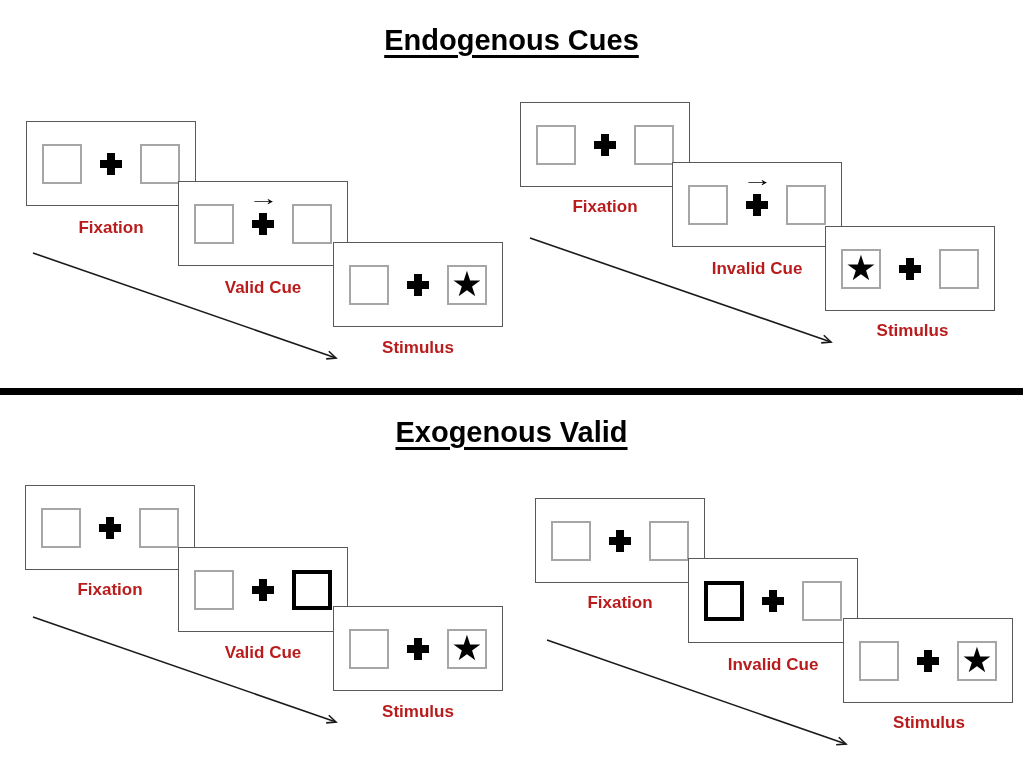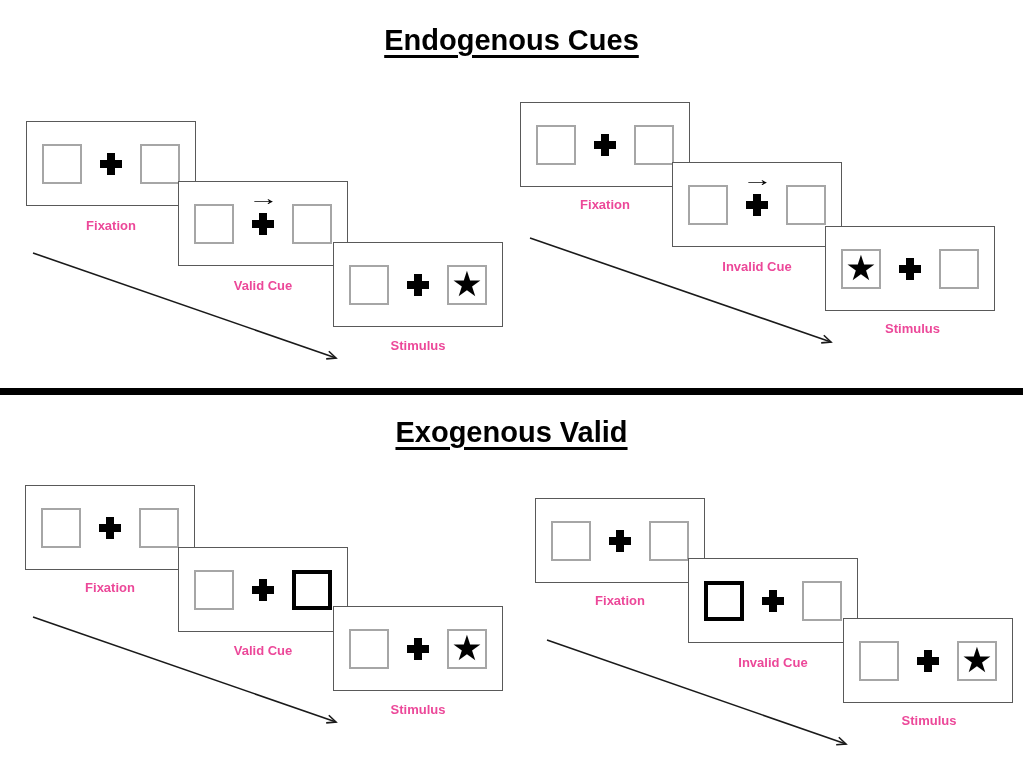--- a/index.html
+++ b/index.html
@@ -35,22 +35,22 @@
   .plus{position:relative;width:22px;height:22px;flex:0 0 auto;}
   .plus .bar{position:absolute;background:#000;}
   .plus .bar.v{left:7px;top:0;width:8px;height:22px;}
   .plus .bar.h{left:0;top:7px;width:22px;height:8px;}
   .cue-arrow{
     position:absolute;left:-4px;top:-25px;font-size:20px;font-weight:bold;
     transform:scaleX(1.55);transform-origin:left center;color:#000;line-height:1;
     white-space:nowrap;
   }
   .plabel{
-    position:absolute;text-align:center;font-weight:bold;font-size:13px;
-    color:#ec4899;z-index:1;
+    position:absolute;text-align:center;font-weight:bold;font-size:17px;
+    color:#b91c1c;z-index:1;
   }
   svg.arrows{position:absolute;left:0;top:0;z-index:0;}
   .z1{z-index:2}.z2{z-index:3}.z3{z-index:4}
 </style>
 </head>
 <body>
 
 <div class="title" style="top:24px"><span>Endogenous Cues</span></div>
 <div class="title" style="top:416px"><span>Exogenous Valid</span></div>
 

